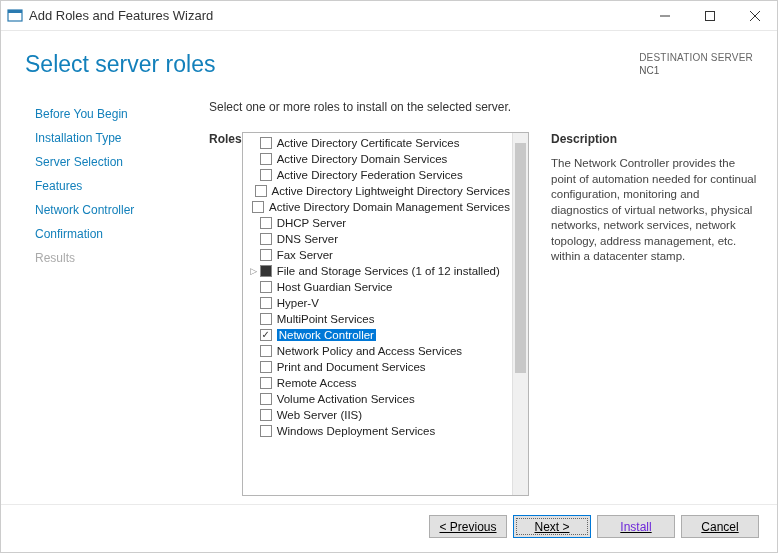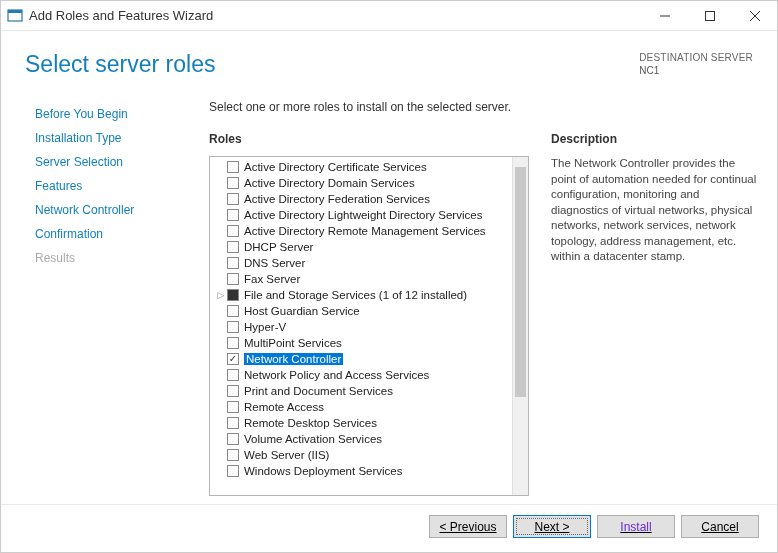--- a/index.html
+++ b/index.html
@@ -17,21 +17,21 @@
   .dest .lbl { letter-spacing: 0.2px; }
   .dest .srv { color:#555; }
   .body { flex: 1; display: flex; padding: 10px 20px 8px 0; overflow:hidden; }
   .nav { width: 188px; padding-top: 2px; }
   .nav-item { padding: 5px 10px 5px 34px; font-size: 12px; color: #1380bb; cursor: default; }
   .nav-item.active { background: #757575; color: #fff; }
   .nav-item.disabled { color: #aaa; }
   .main { flex: 1; display: flex; flex-direction: column; padding-left: 20px; }
   .instr { font-size: 12px; color: #333; margin-bottom: 18px; }
   .cols { flex: 1; display: flex; gap: 22px; overflow:hidden; }
-  .roles-col { width: 320px; display: flex; flex-direction: column; }
+  .roles-col { width: 320px; display: flex; }
   .col-h { font-size: 12px; font-weight: 600; color: #333; margin-bottom: 10px; }
   .listbox { flex: 1; border: 1px solid #b5b5b5; display: flex; overflow: hidden; }
   .list-inner { flex: 1; overflow-y: hidden; padding: 2px 0 2px 4px; }
   .scrollbar { width: 16px; background: #f0f0f0; position: relative; border-left: 1px solid #e0e0e0; }
   .thumb { position: absolute; left: 2px; right: 2px; top: 10px; height: 230px; background: #c8c8c8; }
   .role-item { display: flex; align-items: center; height: 16px; padding: 0 2px; font-size: 11.5px; white-space: nowrap; }
   .caret { width: 10px; text-align: center; color: #888; font-size: 9px; }
   .chk { width: 12px; height: 12px; border: 1px solid #888; margin: 0 5px 0 1px; display: inline-flex; align-items: center; justify-content: center; background: #fff; flex-shrink:0; }
   .chk.filled { background: #333; }
   .chk.checked::after { content: "✓"; font-size: 10px; color: #333; line-height: 1; }
@@ -119,21 +119,21 @@
                   <span class="role-label">Active Directory Federation Services</span>
                 </div>
                 <div class="role-item">
                   <span class="caret"></span>
                   <span class="chk"></span>
                   <span class="role-label">Active Directory Lightweight Directory Services</span>
                 </div>
                 <div class="role-item">
                   <span class="caret"></span>
                   <span class="chk"></span>
-                  <span class="role-label">Active Directory Remote Management Services</span>
+                  <span class="role-label">Active Directory Domain Management Services</span>
                 </div>
                 <div class="role-item">
                   <span class="caret"></span>
                   <span class="chk"></span>
                   <span class="role-label">DHCP Server</span>
                 </div>
                 <div class="role-item">
                   <span class="caret"></span>
                   <span class="chk"></span>
                   <span class="role-label">DNS Server</span>
@@ -175,25 +175,20 @@
                 </div>
                 <div class="role-item">
                   <span class="caret"></span>
                   <span class="chk"></span>
                   <span class="role-label">Print and Document Services</span>
                 </div>
                 <div class="role-item">
                   <span class="caret"></span>
                   <span class="chk"></span>
                   <span class="role-label">Remote Access</span>
-                </div>
-                <div class="role-item">
-                  <span class="caret"></span>
-                  <span class="chk"></span>
-                  <span class="role-label">Remote Desktop Services</span>
                 </div>
                 <div class="role-item">
                   <span class="caret"></span>
                   <span class="chk"></span>
                   <span class="role-label">Volume Activation Services</span>
                 </div>
                 <div class="role-item">
                   <span class="caret"></span>
                   <span class="chk"></span>
                   <span class="role-label">Web Server (IIS)</span>

